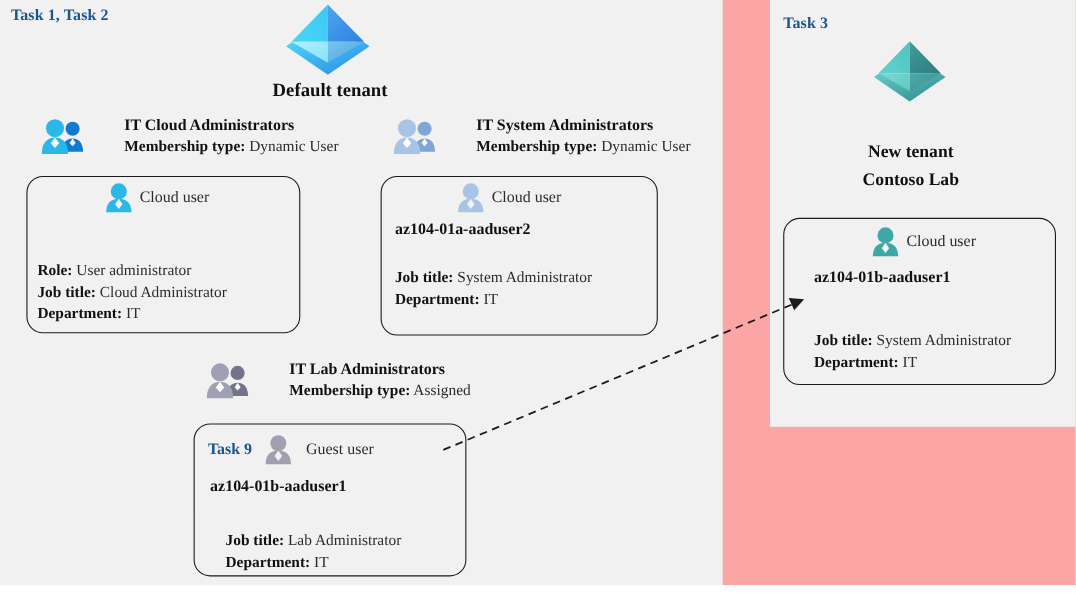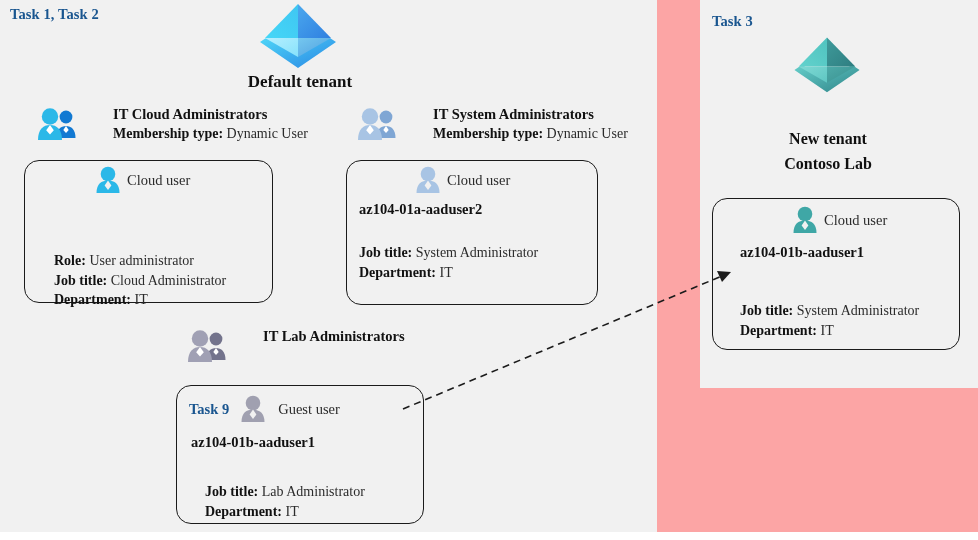--- a/index.html
+++ b/index.html
@@ -185,21 +185,21 @@
   <div class="card-head" style="left:95px; top:166px;">
     <span>
       <svg class="icon" width="26" height="28" viewBox="0 0 26 28">
         <circle cx="13" cy="8" r="7.3" fill="#2bb8e8"></circle>
         <path d="M1.5 27 C1.5 18 6.5 14.6 13 14.6 C19.5 14.6 24.5 18 24.5 27 Z" fill="#2bb8e8"></path>
         <path d="M13 14.6 L9.6 19.6 L13 24 L16.4 19.6 Z" fill="#f1f1f1"></path>
       </svg>
     </span>
     <span class="kind">Cloud user</span>
   </div>
-  <div class="card-props" style="left:34px; top:251px;margin-left:20px;">
+  <div class="card-props" style="left:34px; top:237px;">
     <div>
       <b>Role:</b>
       <span>User administrator</span>
     </div>
     <div>
       <b>Job title:</b>
       <span>Cloud Administrator</span>
     </div>
     <div>
       <b>Department:</b>
@@ -256,20 +256,24 @@
         <circle cx="30" cy="11" r="6.4" fill="#73738c"></circle>
         <path d="M20.5 32 C20.5 23.5 24.8 20 30 20 C35.2 20 39.5 23.5 39.5 32 Z" fill="#73738c"></path>
         <path d="M30 20 L27.3 24 L30 27 L32.7 24 Z" fill="#ffffff"></path>
         <circle cx="14" cy="10.5" r="8.2" fill="#a0a0b4"></circle>
         <path d="M2 34 C2 23.4 7.2 19 14 19 C20.8 19 26 23.4 26 34 Z" fill="#a0a0b4"></path>
         <path d="M14 19 L10.2 24.2 L14 28.6 L17.8 24.2 Z" fill="#ffffff"></path>
       </svg>
     </span>
     <span class="group-text">
       <span class="group-name">IT Lab Administrators</span>
+      <span class="group-meta">
+        <b>Membership type:</b>
+        <span>Assigned</span>
+      </span>
     </span>
   </div>
 
   <div class="card" style="left:176px; top:385px; width:248px; height:139px;"></div>
   <div class="card-head" style="left:189px; top:395px;">
     <span class="task-inline">Task 9</span>
     <span>
       <svg class="icon" width="26" height="28" viewBox="0 0 26 28">
         <circle cx="13" cy="8" r="7.3" fill="#a0a0b0"></circle>
         <path d="M1.5 27 C1.5 18 6.5 14.6 13 14.6 C19.5 14.6 24.5 18 24.5 27 Z" fill="#a0a0b0"></path>

